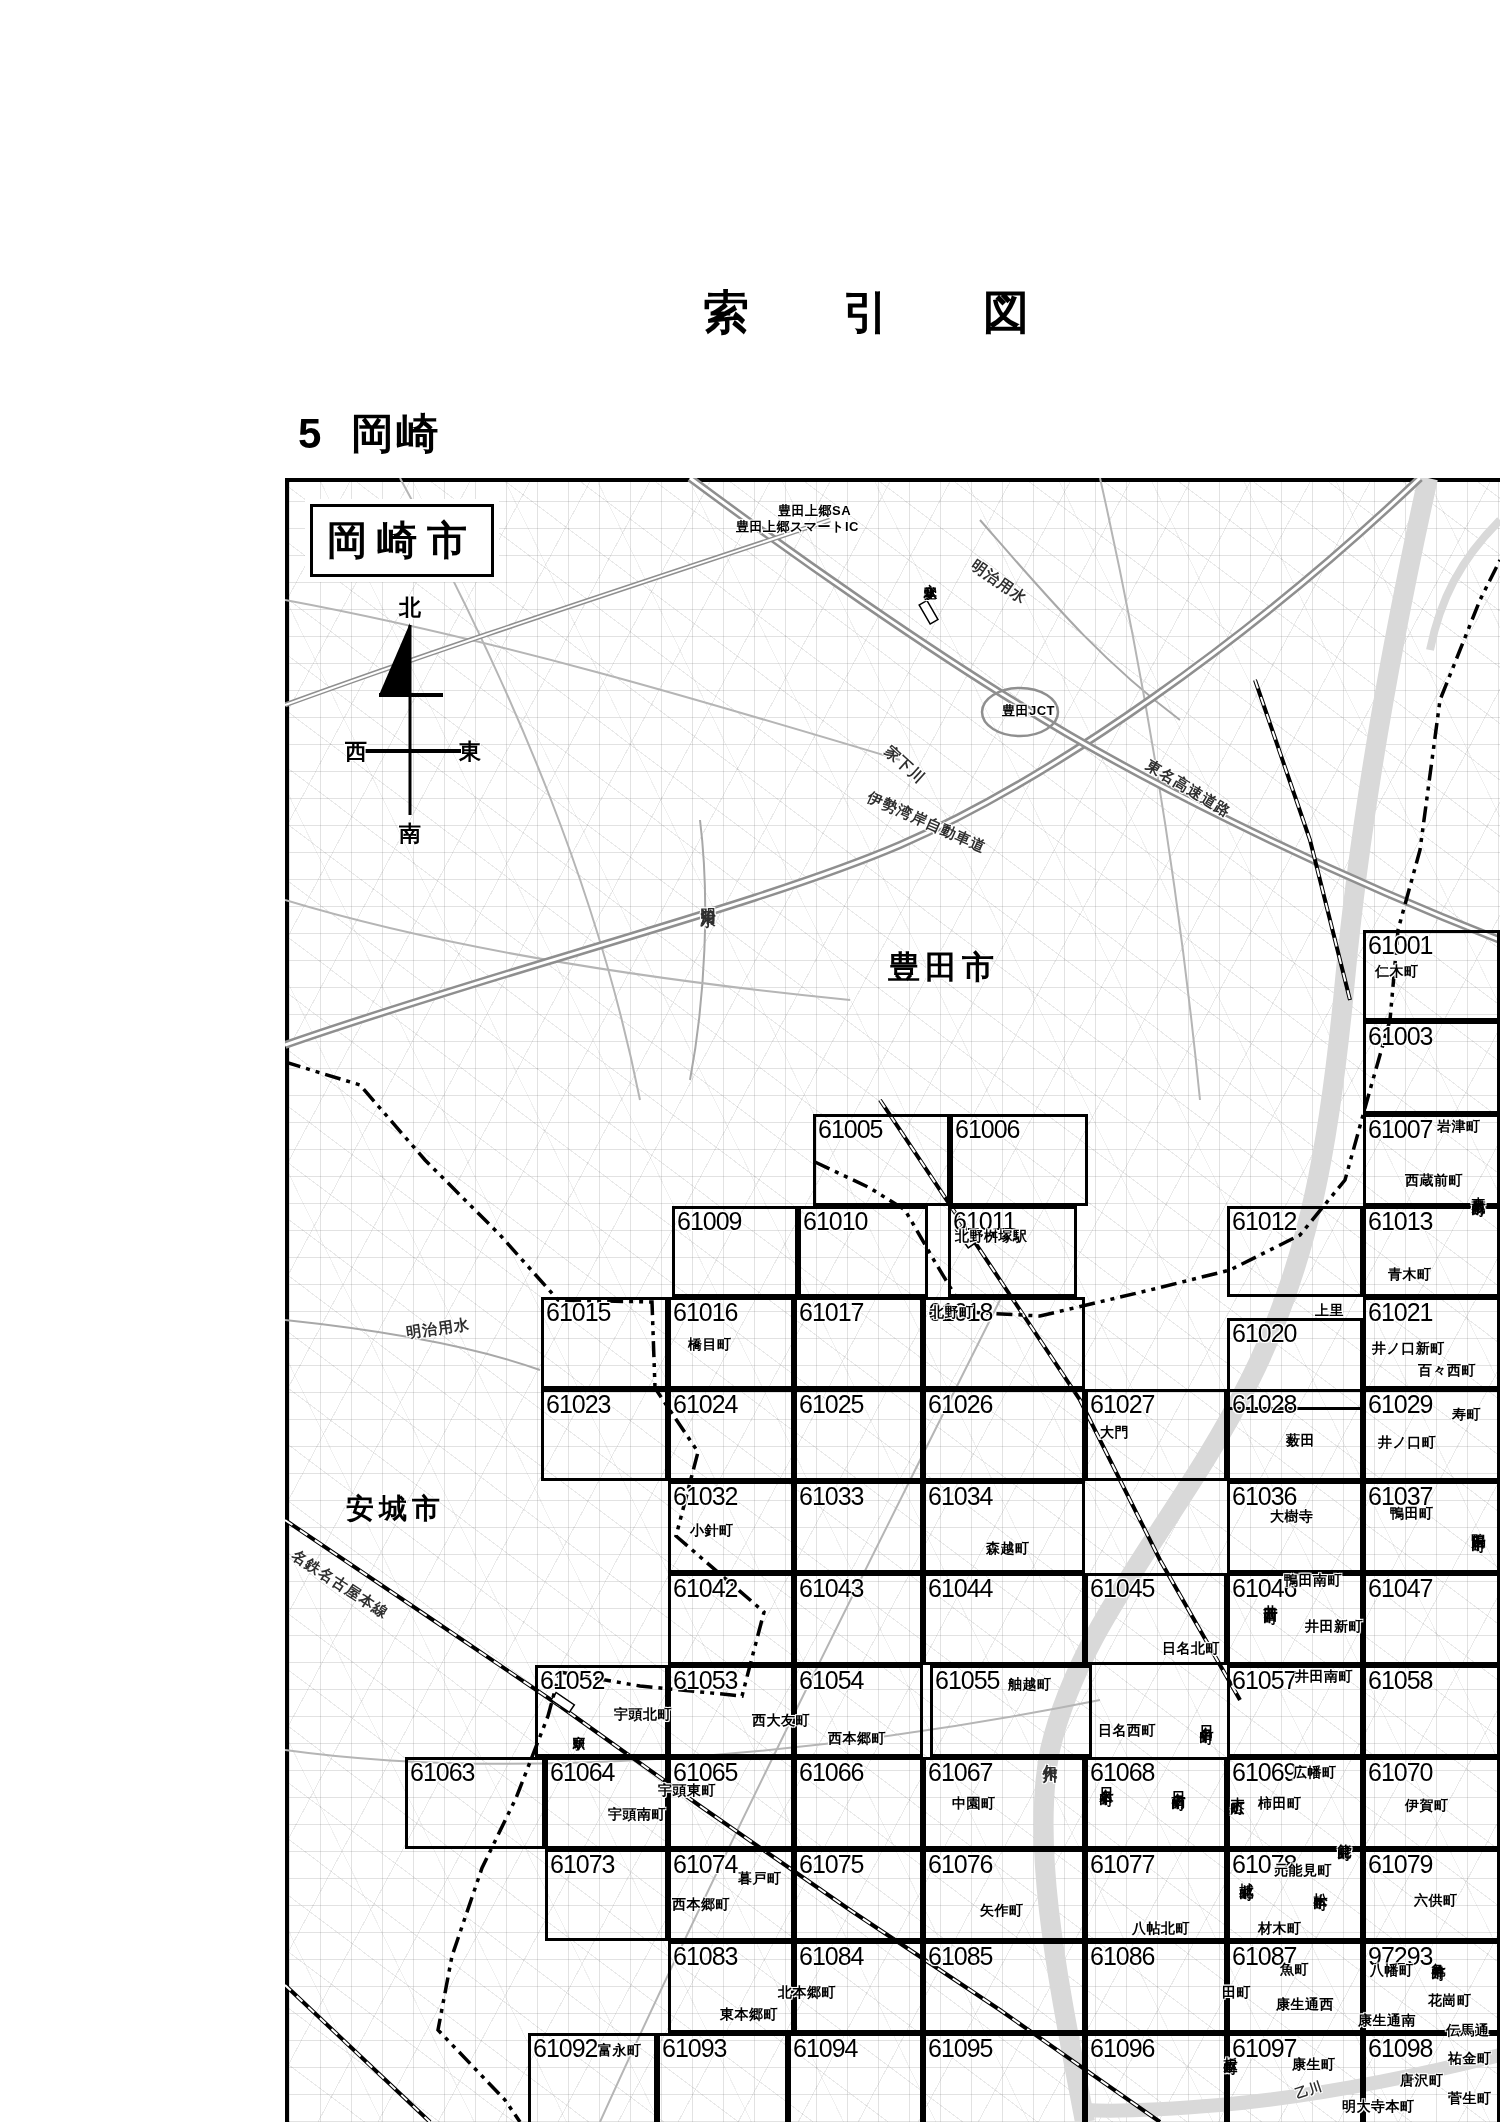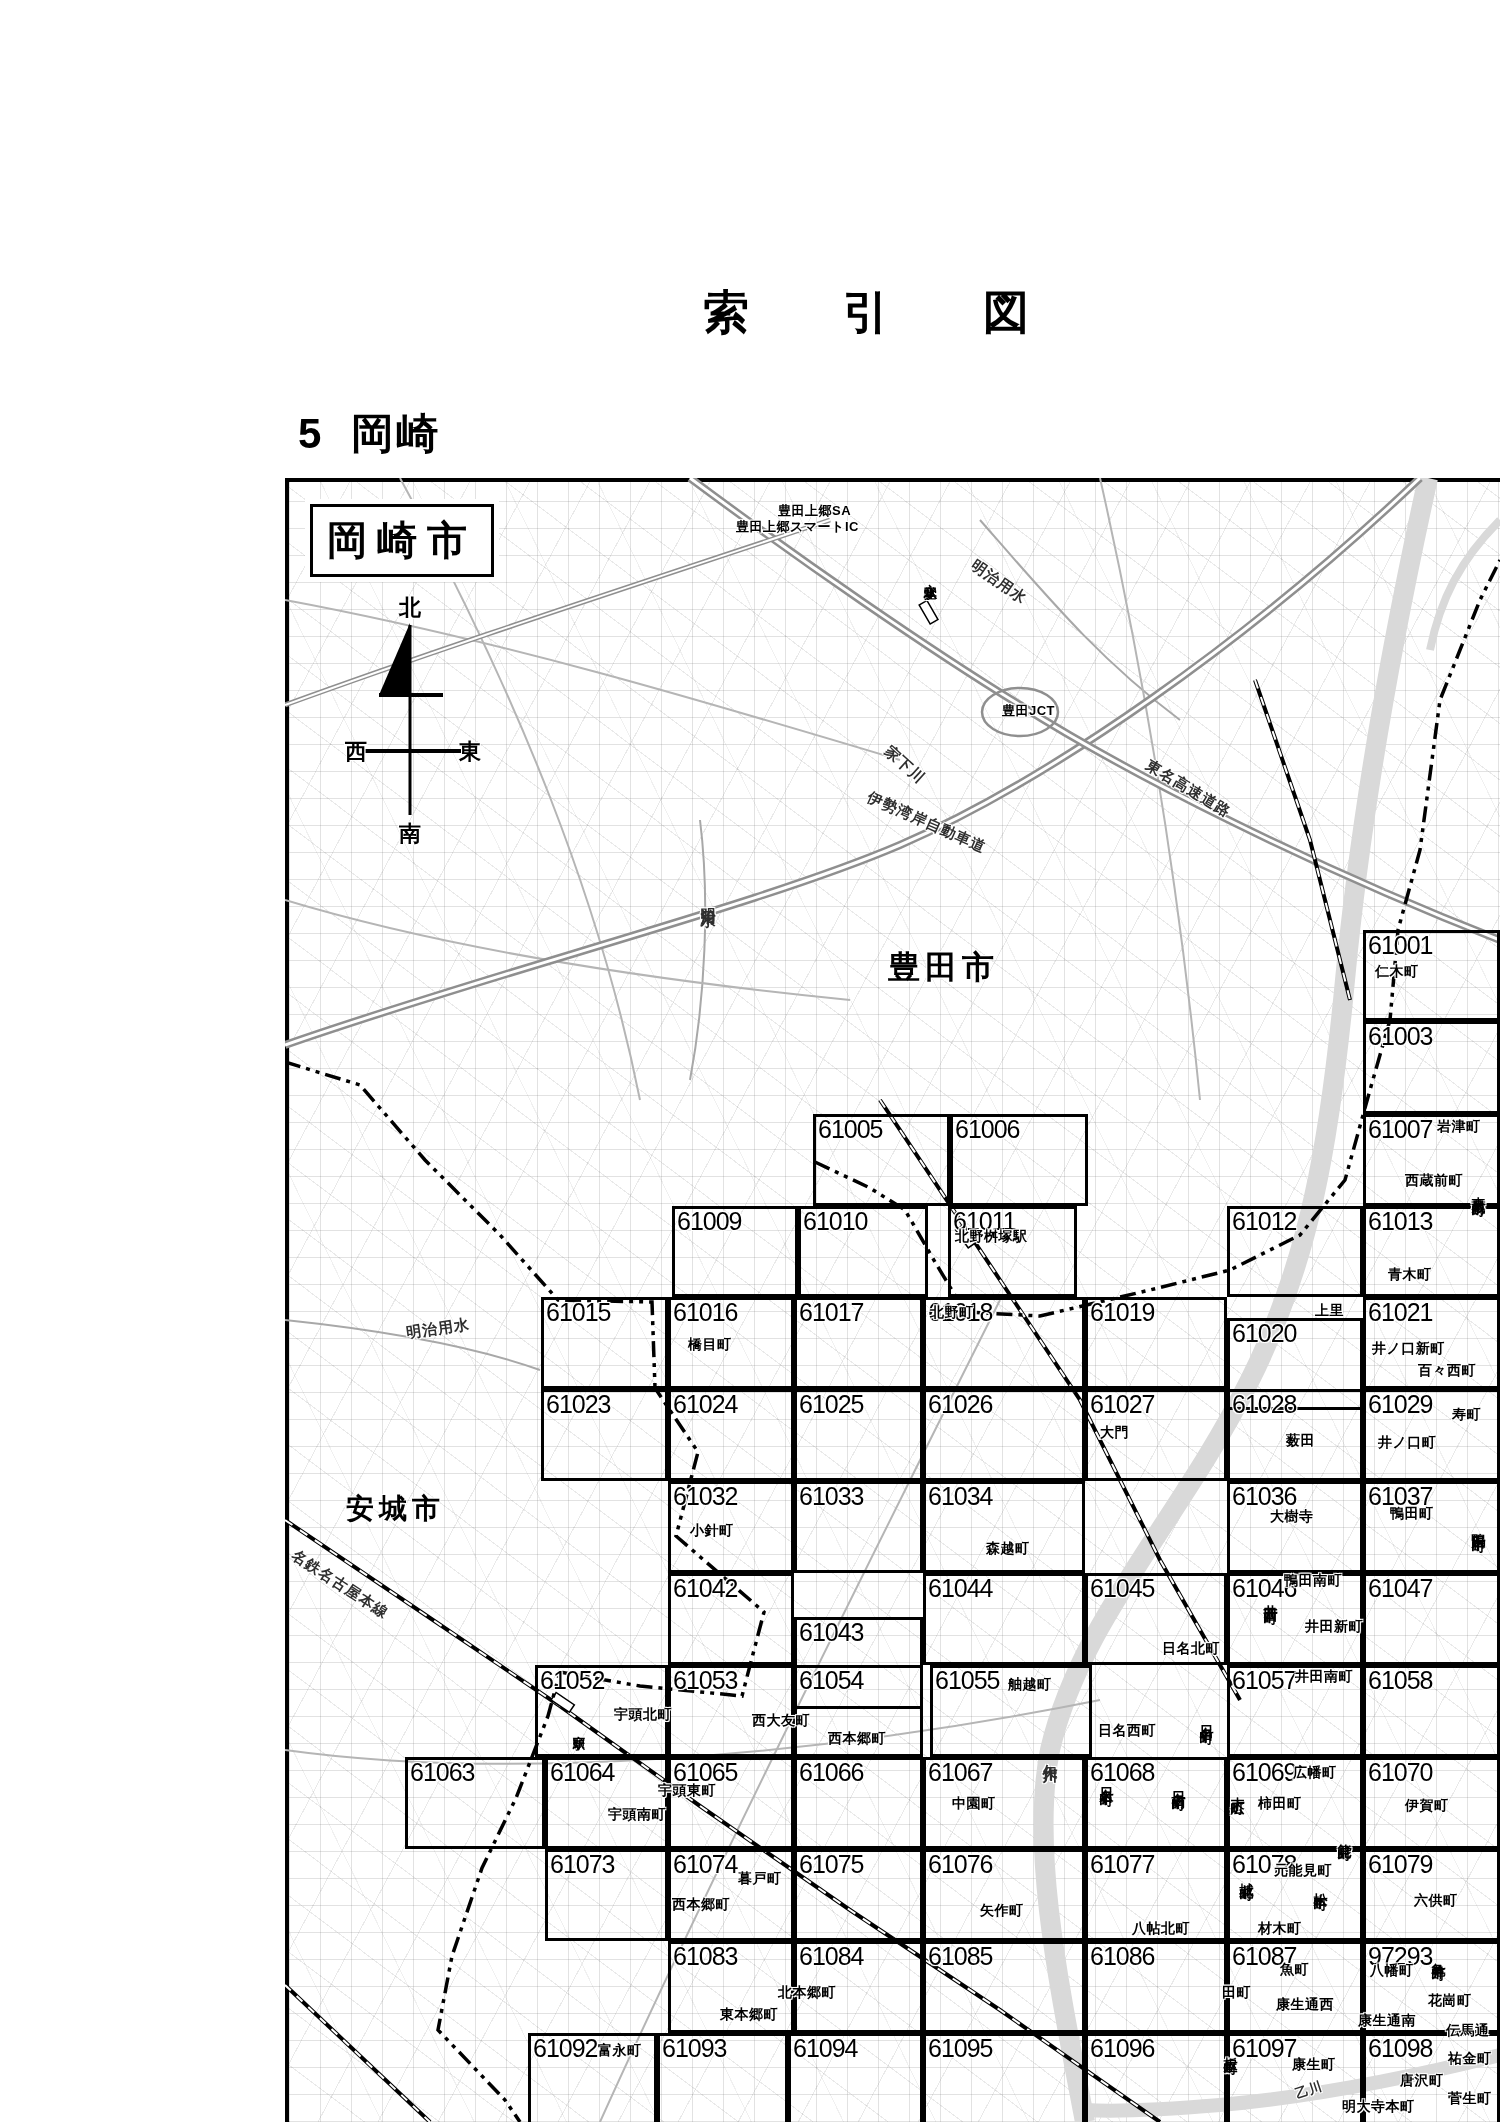--- a/index.html
+++ b/index.html
@@ -161,23 +161,20 @@
       </div>
       <div class="sheet" style="left: 668px; top: 1297px; width: 126px; height: 92px;">
         <span class="sheetnum">61016</span>
       </div>
       <div class="sheet" style="left: 794px; top: 1297px; width: 129px; height: 92px;">
         <span class="sheetnum">61017</span>
       </div>
       <div class="sheet" style="left: 923px; top: 1297px; width: 162px; height: 92px;">
         <span class="sheetnum">61018</span>
       </div>
-      <div class="sheet" style="left: 1085px; top: 1297px; width: 142px; height: 92px;">
-        <span class="sheetnum">61019</span>
-      </div>
       <div class="sheet" style="left: 1227px; top: 1297px; width: 136px; height: 92px; margin-top: 21px;">
         <span class="sheetnum">61020</span>
       </div>
       <div class="sheet" style="left: 1363px; top: 1297px; width: 137px; height: 92px;">
         <span class="sheetnum">61021</span>
       </div>
       <div class="sheet" style="left: 541px; top: 1389px; width: 127px; height: 92px;">
         <span class="sheetnum">61023</span>
       </div>
       <div class="sheet" style="left: 668px; top: 1389px; width: 126px; height: 92px;">
@@ -209,21 +206,21 @@
       </div>
       <div class="sheet" style="left: 1227px; top: 1481px; width: 136px; height: 92px;">
         <span class="sheetnum">61036</span>
       </div>
       <div class="sheet" style="left: 1363px; top: 1481px; width: 137px; height: 92px;">
         <span class="sheetnum">61037</span>
       </div>
       <div class="sheet" style="left: 668px; top: 1573px; width: 126px; height: 92px;">
         <span class="sheetnum">61042</span>
       </div>
-      <div class="sheet" style="left: 794px; top: 1573px; width: 129px; height: 92px; margin-top: 44px;">
+      <div class="sheet" style="left: 794px; top: 1573px; width: 129px; height: 92px;">
         <span class="sheetnum">61043</span>
       </div>
       <div class="sheet" style="left: 923px; top: 1573px; width: 162px; height: 92px;">
         <span class="sheetnum">61044</span>
       </div>
       <div class="sheet" style="left: 1085px; top: 1573px; width: 142px; height: 92px;">
         <span class="sheetnum">61045</span>
       </div>
       <div class="sheet" style="left: 1227px; top: 1573px; width: 136px; height: 92px;">
         <span class="sheetnum">61046</span>

